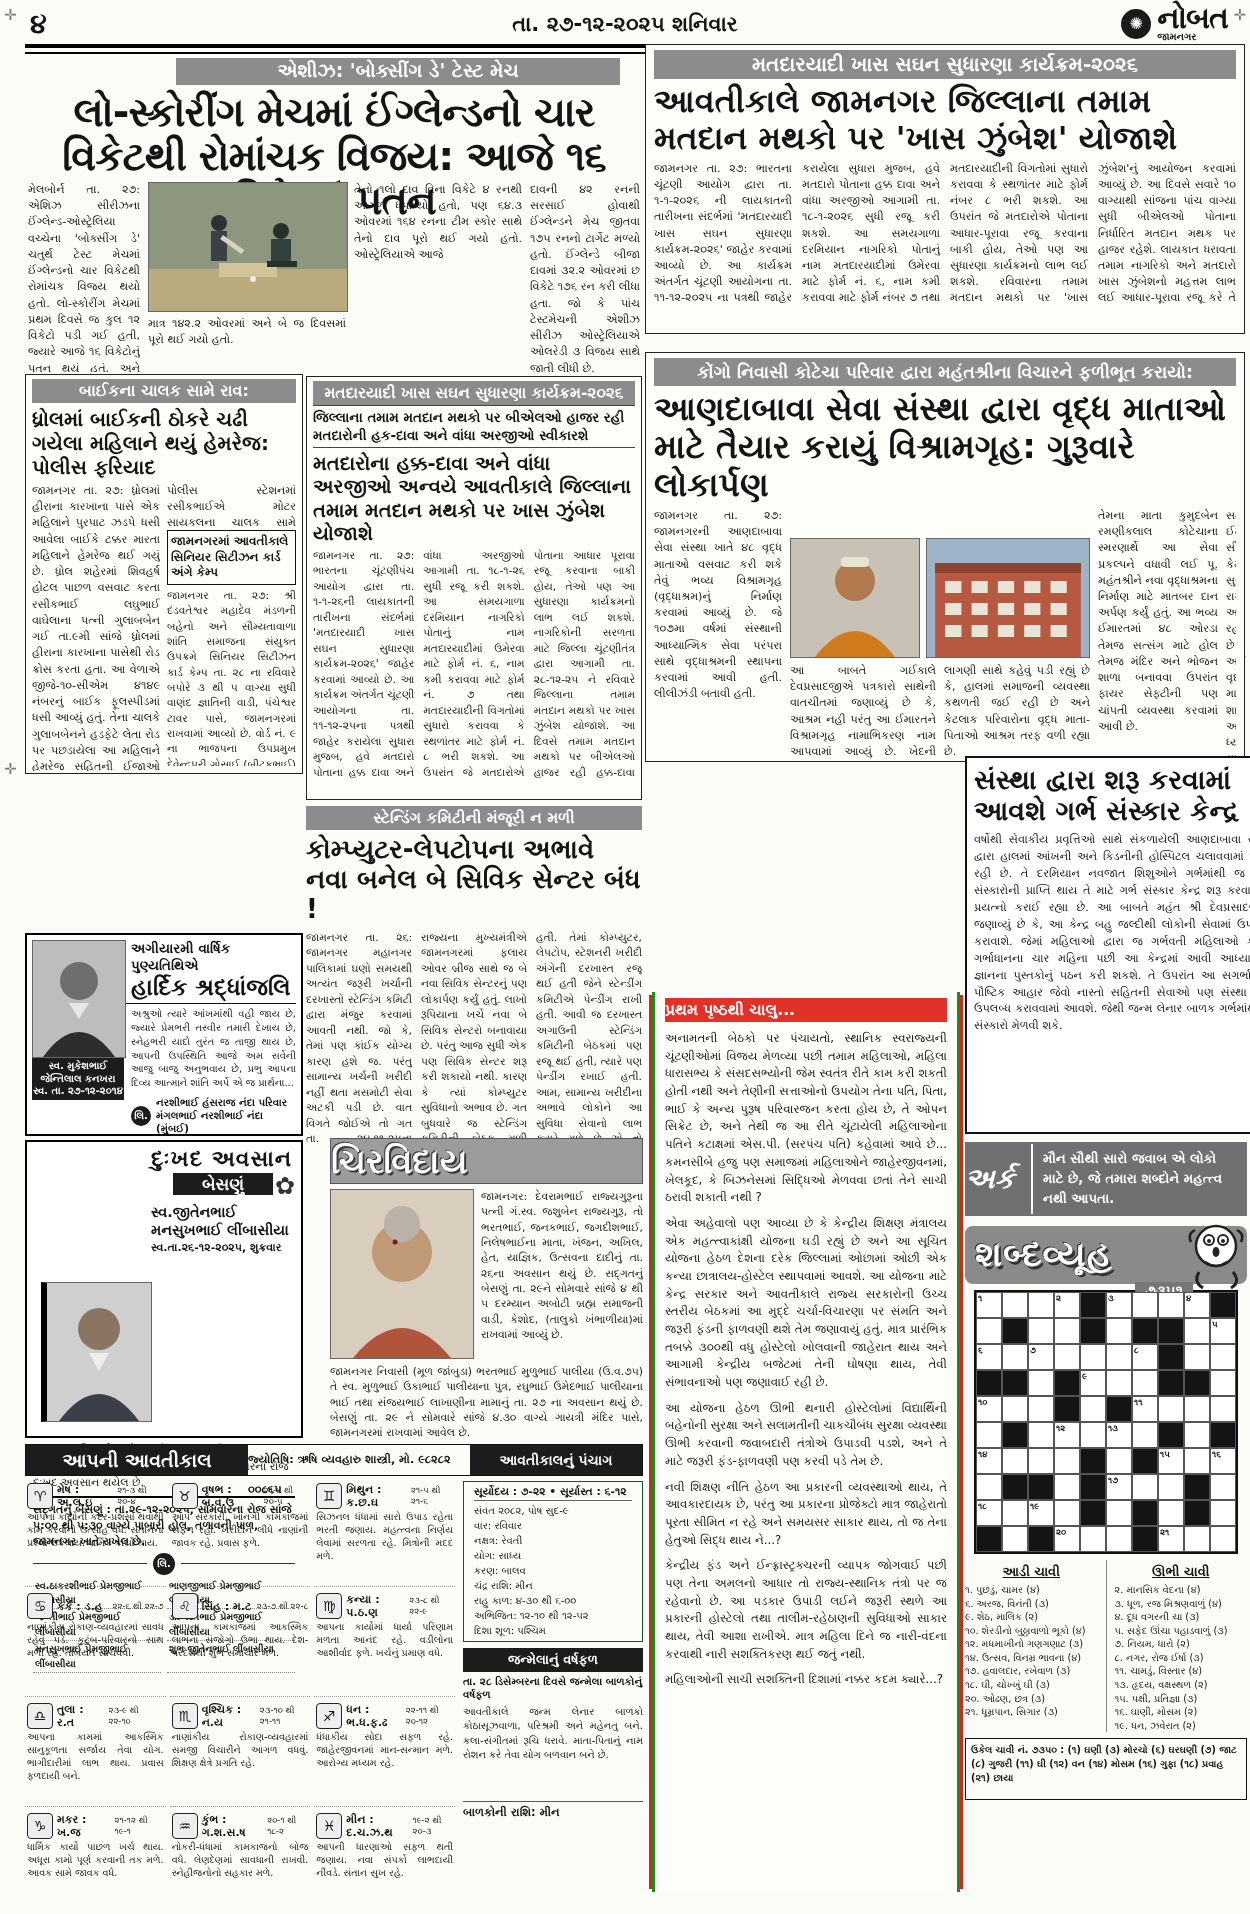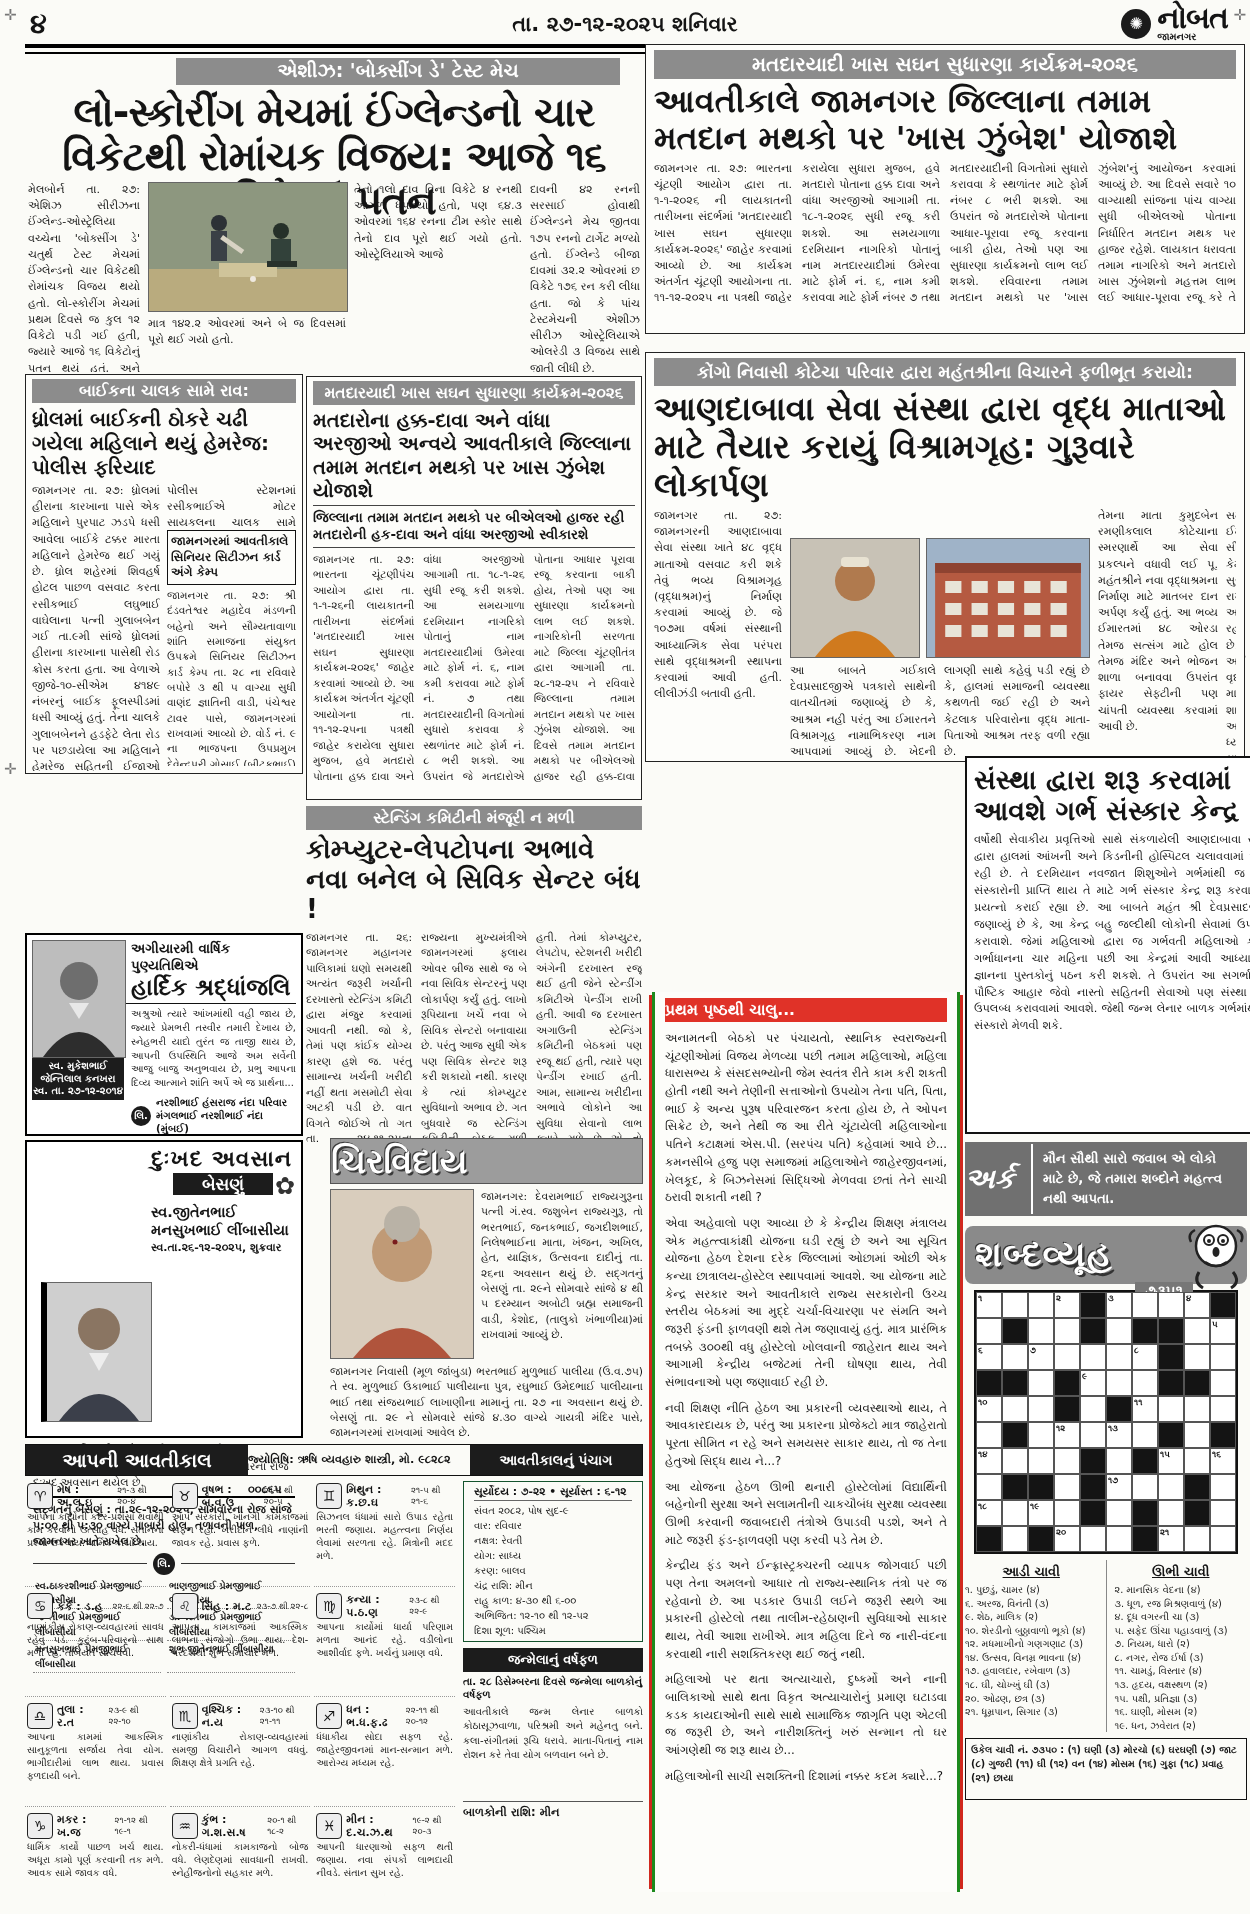--- a/index.html
+++ b/index.html
@@ -161,22 +161,22 @@
         <div style="border:1.5px solid #111;padding:3px;margin:3px 0;">
           <div class="b ctr clip" style="font-size:12px;line-height:1.3;">જામનગરમાં આવતીકાલે સિનિયર સિટીઝન કાર્ડ અંગે કેમ્પ</div>
         </div>
         <div class="body-s jt clip" style="height:178px;font-size:10.6px;">જામનગર તા. ૨૭: શ્રી દંડવતેશ્વર મહાદેવ મંડળની બહેનો અને સૌમ્યતાવાળા શાંતિ સમાજના સંયુક્ત ઉપક્રમે સિનિયર સિટીઝન કાર્ડ કેમ્પ તા. ૨૮ ના રવિવારે બપોરે ૩ થી ૫ વાગ્યા સુધી વાણંદ જ્ઞાતિની વાડી, પંચેશ્વર ટાવર પાસે, જામનગરમાં રાખવામાં આવ્યો છે. વોર્ડ નં. ૯ ના ભાજપના ઉપપ્રમુખ દેવેન્દ્રપુરી ગોસાઈ (બીટુકભાઈ) ના જન્મ દિવસ નિમિત્તે આ કાર્યક્રમ રાખવામાં આવ્યો છે, જેમાં સિનિયર સિટીઝન કાર્ડના ફોર્મ ભરી આપવાની સેવા પૂરી પાડવામાં આવશે.</div>
       </div>
     </div>
   </div>
 
   <div class="abs boxed" style="left:306px;top:376px;width:336px;height:424px;padding:4px 6px;box-sizing:border-box;">
     <div class="gk" style="height:24px;font-size:15.5px;line-height:24px;">મતદારયાદી ખાસ સઘન સુધારણા કાર્યક્રમ-૨૦૨૬</div>
+    <div class="b ctr" style="font-size:13.5px;line-height:1.3;border-top:1px solid #444;border-bottom:1px solid #444;padding:3px 0;margin-bottom:4px;">જિલ્લાના તમામ મતદાન મથકો પર બીએલઓ હાજર રહી મતદારોની હક-દાવા અને વાંધા અરજીઓ સ્વીકારશે</div>
     <div class="b ctr" style="font-size:19.5px;line-height:1.2;margin:4px 0 2px;">મતદારોના હક્ક-દાવા અને વાંધા અરજીઓ અન્વયે આવતીકાલે જિલ્લાના તમામ મતદાન મથકો પર ખાસ ઝુંબેશ યોજાશે</div>
-    <div class="b ctr" style="font-size:13.5px;line-height:1.3;border-top:1px solid #444;border-bottom:1px solid #444;padding:3px 0;margin-bottom:4px;">જિલ્લાના તમામ મતદાન મથકો પર બીએલઓ હાજર રહી મતદારોની હક-દાવા અને વાંધા અરજીઓ સ્વીકારશે</div>
     <div class="cols3 jt clip" style="height:238px;font-size:10.7px;line-height:1.45;">જામનગર તા. ૨૭: ભારતના ચૂંટણીપંચ આયોગ દ્વારા તા. ૧-૧-૨૬ની લાયકાતની તારીખના સંદર્ભમાં 'મતદારયાદી ખાસ સઘન સુધારણા કાર્યક્રમ-૨૦૨૬' જાહેર કરવામાં આવ્યો છે. આ કાર્યક્રમ અંતર્ગત ચૂંટણી આયોગના તા. ૧૧-૧૨-૨૫ના પત્રથી જાહેર કરાયેલા સુધારા મુજબ, હવે મતદારો પોતાના હક્ક દાવા અને વાંધા અરજીઓ આગામી તા. ૧૮-૧-૨૬ સુધી રજૂ કરી શકશે. આ સમયગાળા દરમિયાન નાગરિકો પોતાનું નામ મતદારયાદીમાં ઉમેરવા માટે ફોર્મ નં. ૬, નામ કમી કરાવવા માટે ફોર્મ નં. ૭ તથા મતદારયાદીની વિગતોમાં સુધારો કરાવવા કે સ્થળાંતર માટે ફોર્મ નં. ૮ ભરી શકશે. આ ઉપરાંત જે મતદારોએ પોતાના આધાર પૂરાવા રજૂ કરવાના બાકી હોય, તેઓ પણ આ સુધારણા કાર્યક્રમનો લાભ લઈ શકશે. નાગરિકોની સરળતા માટે જિલ્લા ચૂંટણીતંત્ર દ્વારા આગામી તા. ૨૮-૧૨-૨૫ ને રવિવારે જિલ્લાના તમામ મતદાન મથકો પર ખાસ ઝુંબેશ યોજાશે. આ દિવસે તમામ મતદાન મથકો પર બીએલઓ હાજર રહી હક્ક-દાવા અને વાંધા અરજીઓ સ્વીકારશે. સવારે ૧૦ થી સાંજે ૫ સુધી બીએલઓ પોતાના મતદાન મથકે હાજર રહેશે તેમ જિલ્લા ચૂંટણી અધિકારીની યાદીમાં જણાવાયું છે.</div>
   </div>
 
   <div class="abs" style="left:306px;top:806px;width:336px;height:326px;">
     <div class="gk" style="height:24px;font-size:15.5px;line-height:24px;">સ્ટેન્ડિંગ કમિટીની મંજૂરી ન મળી</div>
     <div class="b ctr" style="font-size:26px;line-height:1.15;margin:5px 0;">કોમ્પ્યુટર-લેપટોપના અભાવે નવા બનેલ બે સિવિક સેન્ટર બંધ !</div>
     <div class="cols3 jt clip" style="height:222px;font-size:10.7px;line-height:1.45;">જામનગર તા. ૨૬: જામનગર મહાનગર પાલિકામાં ઘણો સમયથી અત્યંત જરૂરી ખર્ચાની દરખાસ્તો સ્ટેન્ડિંગ કમિટી દ્વારા મંજુર કરવામાં આવતી નથી. જો કે, તેમાં પણ કાંઈક યોગ્ય કારણ હશે જ. પરંતુ સામાન્ય ખર્ચની ખરીદી નહીં થતા મસમોટી સેવા અટકી પડી છે. વાત વિગતે જોઈએ તો ગત તા. ૨૪-૧૧-૨૫ના રાજ્યના મુખ્યમંત્રીએ જામનગરમાં ફલાય ઓવર બ્રીજ સાથે જ બે નવા સિવિક સેન્ટરનું પણ લોકાર્પણ કર્યું હતું. લાખો રૂપિયાના ખર્ચે નવા બે સિવિક સેન્ટરો બનાવાયા છે. પરંતુ આજ સુધી એક પણ સિવિક સેન્ટર શરૂ કરી શકાયો નથી. કારણ કે ત્યાં કોમ્પ્યુટર સુવિધાનો અભાવ છે. ગત બુધવારે જ સ્ટેન્ડિંગ કમિટીની બેઠક મળી હતી. તેમાં કોમ્પ્યુટર, લેપટોપ, સ્ટેશનરી ખરીદી અંગેની દરખાસ્ત રજૂ થઈ હતી જેને સ્ટેન્ડીંગ કમિટીએ પેન્ડીંગ રાખી હતી. આવી જ દરખાસ્ત અગાઉની સ્ટેન્ડિંગ કમિટીની બેઠકમાં પણ રજૂ થઈ હતી, ત્યારે પણ પેન્ડીંગ રખાઈ હતી. આમ, સામાન્ય ખરીદીના અભાવે લોકોને આ સુવિધા સેવાનો લાભ ક્યારે મળે છે એ તો આવનારા સમયમાં જ જાણી શકાશે.</div>
   </div>
 
   <div class="abs" style="left:25px;top:933px;width:278px;height:203px;border:2px solid #000;background:#fff;padding:5px;box-sizing:border-box;">
@@ -255,24 +255,23 @@
       <div class="jt clip" style="font-size:10.8px;line-height:1.42;height:168px;">જામનગર: દેવરામભાઈ રાજ્યગુરૂના પત્ની ગં.સ્વ. જશુબેન રાજ્યગુરૂ, તો ભરતભાઈ, જનકભાઈ, જગદીશભાઈ, નિલેષભાઈના માતા, ખંજન, અખિલ, હેત, યાજ્ઞિક, ઉત્સવના દાદીનું તા. ૨૬ના અવસાન થયું છે. સદ્ગતનું બેસણું તા. ૨૯ને સોમવારે સાંજે ૪ થી ૫ દરમ્યાન અબોટી બ્રહ્મ સમાજની વાડી, કેશોદ, (તાલુકો ખંભાળીયા)માં રાખવામાં આવ્યું છે.</div>
     </div>
     <div class="jt clip" style="font-size:10.8px;line-height:1.42;height:72px;margin-top:5px;">જામનગર નિવાસી (મૂળ જાંબુડા) ભરતભાઈ મુળુભાઈ પાલીયા (ઉ.વ.૭૫) તે સ્વ. મુળુભાઈ ઉકાભાઈ પાલીયાના પુત્ર, રઘુભાઈ ઉમેદભાઈ પાલીયાના ભાઈ તથા સંજયભાઈ લાખાણીના મામાનું તા. ૨૭ ના અવસાન થયું છે. બેસણું તા. ૨૯ ને સોમવારે સાંજે ૪.૩૦ વાગ્યે ગાયત્રી મંદિર પાસે, જામનગરમાં રાખવામાં આવેલ છે.</div>
   </div>
 
   <div class="abs" style="left:652px;top:992px;width:308px;height:900px;border-left:3px solid #1d8a1d;border-right:3px solid #1d8a1d;box-shadow:-6px 0 0 -3px #d0281e,6px 0 0 -3px #d0281e;background:#fdfdfa;padding:6px 10px;box-sizing:border-box;">
     <div class="ctr" style="background:#e03228;color:#fff;font-weight:bold;font-size:15.5px;line-height:24px;height:24px;margin-bottom:8px;">પ્રથમ પૃષ્ઠથી ચાલુ...</div>
     <div class="clip" style="height:848px;">
         <div class="par">અનામતની બેઠકો પર પંચાયતો, સ્થાનિક સ્વરાજ્યની ચૂંટણીઓમાં વિજય મેળવ્યા પછી તમામ મહિલાઓ, મહિલા ધારાસભ્ય કે સંસદસભ્યોની જેમ સ્વતંત્ર રીતે કામ કરી શકતી હોતી નથી અને તેણીની સત્તાઓનો ઉપયોગ તેના પતિ, પિતા, ભાઈ કે અન્ય પુરૂષ પરિવારજન કરતા હોય છે, તે ઓપન સિક્રેટ છે, અને તેથી જ આ રીતે ચૂંટાયેલી મહિલાઓના પતિને કટાક્ષમાં એસ.પી. (સરપંચ પતિ) કહેવામાં આવે છે... કમનસીબે હજુ પણ સમાજમાં મહિલાઓને જાહેરજીવનમાં, ખેલકૂદ, કે બિઝનેસમાં સિદ્ધિઓ મેળવવા છતાં તેને સાચી ઠરાવી શકાતી નથી ?</div>
         <div class="par">એવા અહેવાલો પણ આવ્યા છે કે કેન્દ્રીય શિક્ષણ મંત્રાલય એક મહત્ત્વાકાંક્ષી યોજના ઘડી રહ્યું છે અને આ સૂચિત યોજના હેઠળ દેશના દરેક જિલ્લામાં ઓછામાં ઓછી એક કન્યા છાત્રાલય-હોસ્ટેલ સ્થાપવામાં આવશે. આ યોજના માટે કેન્દ્ર સરકાર અને આવતીકાલે રાજ્ય સરકારોની ઉચ્ચ સ્તરીય બેઠકમાં આ મુદ્દે ચર્ચા-વિચારણા પર સંમતિ અને જરૂરી ફંડની ફાળવણી થશે તેમ જણાવાયું હતું. માત્ર પ્રારંભિક તબક્કે ૩૦૦થી વધુ હોસ્ટેલો ખોલવાની જાહેરાત થાય અને આગામી કેન્દ્રીય બજેટમાં તેની ઘોષણા થાય, તેવી સંભાવનાઓ પણ જણાવાઈ રહી છે.</div>
+        <div class="par">આ યોજના હેઠળ ઊભી થનારી હોસ્ટેલોમાં વિદ્યાર્થિની બહેનોની સુરક્ષા અને સલામતીની ચાકચૌબંધ સુરક્ષા વ્યવસ્થા ઊભી કરવાની જવાબદારી તંત્રોએ ઉપાડવી પડશે, અને તે માટે જરૂરી ફંડ-ફાળવણી પણ કરવી પડે તેમ છે.</div>
         <div class="par">નવી શિક્ષણ નીતિ હેઠળ આ પ્રકારની વ્યવસ્થાઓ થાય, તે આવકારદાયક છે, પરંતુ આ પ્રકારના પ્રોજેક્ટો માત્ર જાહેરાતો પૂરતા સીમિત ન રહે અને સમયસર સાકાર થાય, તો જ તેના હેતુઓ સિદ્ધ થાય ને...?</div>
-        <div class="par">આ યોજના હેઠળ ઊભી થનારી હોસ્ટેલોમાં વિદ્યાર્થિની બહેનોની સુરક્ષા અને સલામતીની ચાકચૌબંધ સુરક્ષા વ્યવસ્થા ઊભી કરવાની જવાબદારી તંત્રોએ ઉપાડવી પડશે, અને તે માટે જરૂરી ફંડ-ફાળવણી પણ કરવી પડે તેમ છે.</div>
         <div class="par">કેન્દ્રીય ફંડ અને ઈન્ફ્રાસ્ટ્રક્ચરની વ્યાપક જોગવાઈ પછી પણ તેના અમલનો આધાર તો રાજ્ય-સ્થાનિક તંત્રો પર જ રહેવાનો છે. આ પડકાર ઉપાડી લઈને જરૂરી સ્થળે આ પ્રકારની હોસ્ટેલો તથા તાલીમ-રહેઠાણની સુવિધાઓ સાકાર થાય, તેવી આશા રાખીએ. માત્ર મહિલા દિને જ નારી-વંદના કરવાથી નારી સશક્તિકરણ થઈ જતું નથી.</div>
-        <div class="par">મહિલાઓ પર થતા અત્યાચારો, દુષ્કર્મો અને નાની બાલિકાઓ સાથે થતા વિકૃત અત્યાચારોનું પ્રમાણ ઘટાડવા કડક કાયદાઓની સાથે સાથે સામાજિક જાગૃતિ પણ એટલી જ જરૂરી છે, અને નારીશક્તિનું ખરું સન્માન તો ઘર આંગણેથી જ શરૂ થાય છે...</div>
         <div class="par">મહિલાઓની સાચી સશક્તિની દિશામાં નક્કર કદમ ક્યારે...?</div>
       </div>
   </div>
 
   <div class="abs" style="left:965px;top:756px;width:318px;height:378px;border:2px solid #111;background:#fff;padding:4px 7px;box-sizing:border-box;">
     <div class="b ctr" style="font-size:27px;line-height:1.15;margin:2px 0 6px;">સંસ્થા દ્વારા શરૂ કરવામાં આવશે ગર્ભ સંસ્કાર કેન્દ્ર</div>
     <div class="jt clip" style="font-size:11.3px;line-height:1.5;height:298px;">વર્ષોથી સેવાકીય પ્રવૃત્તિઓ સાથે સંકળાયેલી આણદાબાવા સંસ્થા દ્વારા હાલમાં આંખની અને કિડનીની હોસ્પિટલ ચલાવવામાં આવી રહી છે. તે દરમિયાન નવજાત શિશુઓને ગર્ભમાંથી જ સારા સંસ્કારોની પ્રાપ્તિ થાય તે માટે ગર્ભ સંસ્કાર કેન્દ્ર શરૂ કરવા માટે પ્રયત્નો કરાઈ રહ્યા છે. આ બાબતે મહંત શ્રી દેવપ્રસાદજીએ જણાવ્યું છે કે, આ કેન્દ્ર બહુ જલ્દીથી લોકોની સેવામાં ઉપલબ્ધ કરાવાશે. જેમાં મહિલાઓ દ્વારા જ ગર્ભવતી મહિલાઓ કે જે ગર્ભાધાનના ચાર મહિના પછી આ કેન્દ્રમાં આવી આધ્યાત્મિક જ્ઞાનના પુસ્તકોનું પઠન કરી શકશે. તે ઉપરાંત આ સગર્ભાઓને પૌષ્ટિક આહાર જેવો નાસ્તો સહિતની સેવાઓ પણ સંસ્થા દ્વારા ઉપલબ્ધ કરાવવામાં આવશે. જેથી જન્મ લેનાર બાળક ગર્ભમાંથી જ સંસ્કારો મેળવી શકે.</div>
   </div>
 
   <div class="abs" style="left:965px;top:1142px;width:282px;height:74px;background:#707070;color:#fff;display:flex;align-items:center;box-sizing:border-box;">

